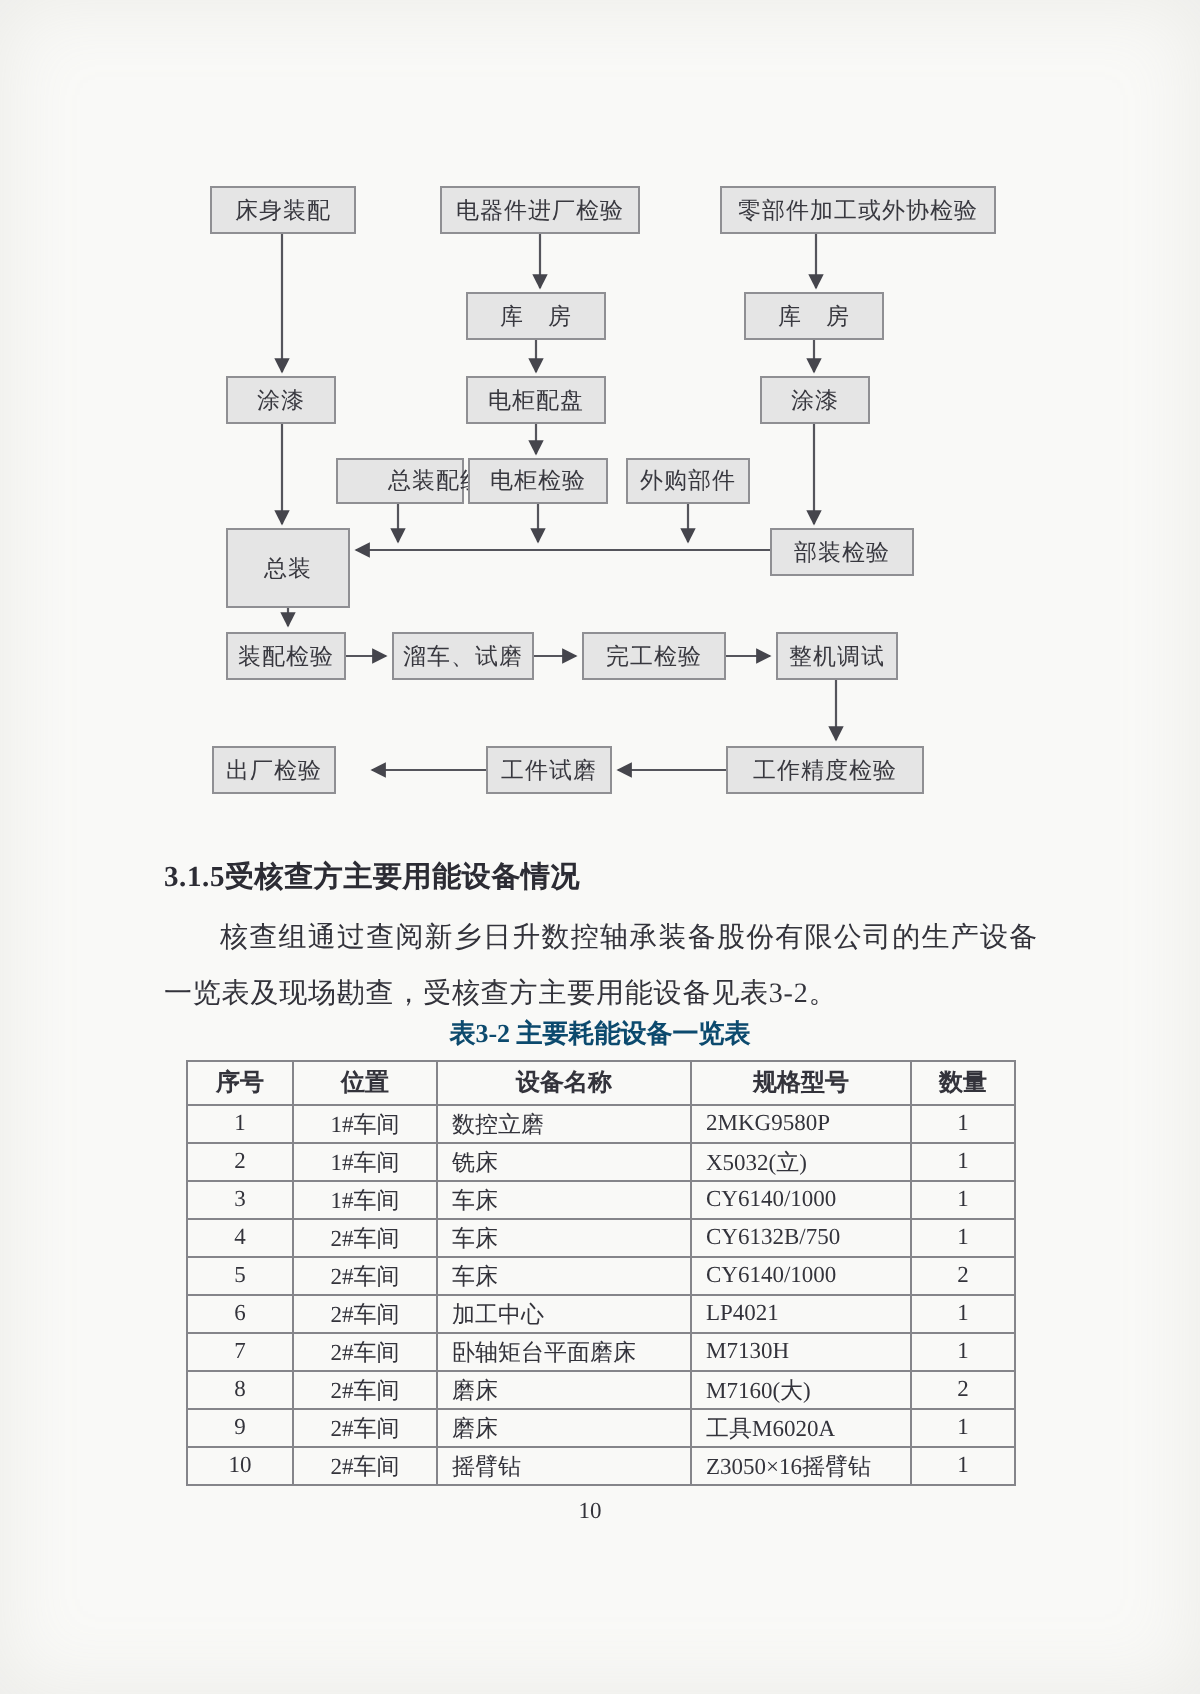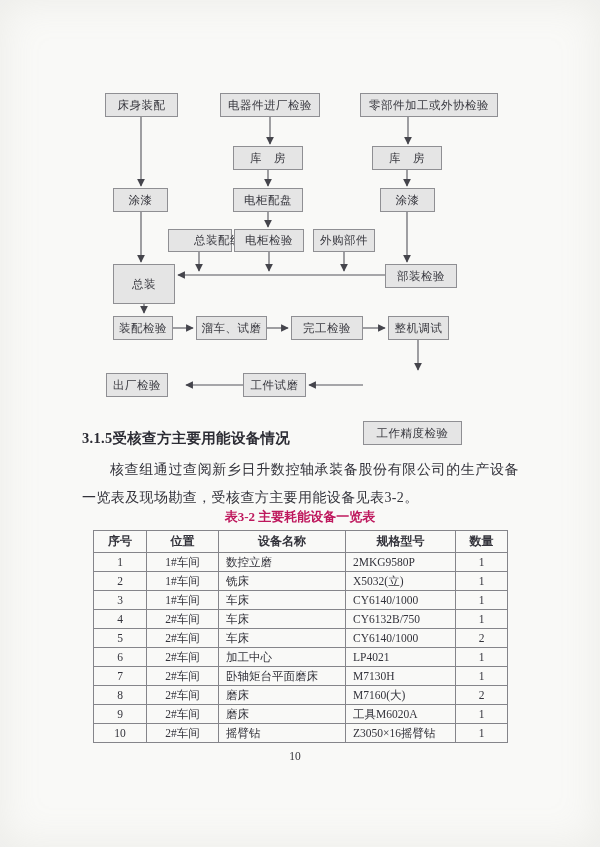--- a/index.html
+++ b/index.html
@@ -40,21 +40,21 @@
     font-size:14.5px;font-weight:700;color:#2c2c34;letter-spacing:.3px;
   }
   .sec-para{
     position:absolute;top:456px;left:82px;width:437px;
     font-size:14px;line-height:27.5px;text-align:justify;
     text-indent:2em;color:#33333b;letter-spacing:.4px;
   }
   
   .tbl-caption{
     position:absolute;top:508px;left:0;width:600px;
-    text-align:center;font-size:13px;font-weight:700;color:#be185d;
+    text-align:center;font-size:13px;font-weight:700;color:#0c4a6e;
   }
   table.equip{
     position:absolute;top:530px;left:93px;
     width:414px;border-collapse:collapse;table-layout:fixed;
     font-size:11.5px;color:#33333b;
   }
   table.equip th,table.equip td{
     border:1px solid #85858a;
     height:18px;padding:0 2px;
     overflow:hidden;white-space:nowrap;
@@ -114,21 +114,21 @@
         <div class="fc-node" style="left: 234px; top: 229px; width: 70px; height: 23px;">电柜检验</div>
         <div class="fc-node" style="left: 313px; top: 229px; width: 62px; height: 23px;">外购部件</div>
         <div class="fc-node" style="left: 113px; top: 264px; width: 62px; height: 40px;">总装</div>
         <div class="fc-node" style="left: 385px; top: 264px; width: 72px; height: 24px;">部装检验</div>
         <div class="fc-node" style="left: 113px; top: 316px; width: 60px; height: 24px;">装配检验</div>
         <div class="fc-node" style="left: 196px; top: 316px; width: 71px; height: 24px;">溜车、试磨</div>
         <div class="fc-node" style="left: 291px; top: 316px; width: 72px; height: 24px;">完工检验</div>
         <div class="fc-node" style="left: 388px; top: 316px; width: 61px; height: 24px;">整机调试</div>
         <div class="fc-node" style="left: 106px; top: 373px; width: 62px; height: 24px;">出厂检验</div>
         <div class="fc-node" style="left: 243px; top: 373px; width: 63px; height: 24px;">工件试磨</div>
-        <div class="fc-node" style="left: 363px; top: 373px; width: 99px; height: 24px; margin-top: 48px;">工作精度检验</div>
+        <div class="fc-node" style="left: 363px; top: 373px; width: 99px; height: 24px;">工作精度检验</div>
       </div>
   </div>
 
 
   <div class="sec-heading">3.1.5受核查方主要用能设备情况</div>
   <div class="sec-para">核查组通过查阅新乡日升数控轴承装备股份有限公司的生产设备一览表及现场勘查，受核查方主要用能设备见表3-2。</div>
 
   <div class="tbl-caption">表3-2  主要耗能设备一览表</div>
 
   <table class="equip">

